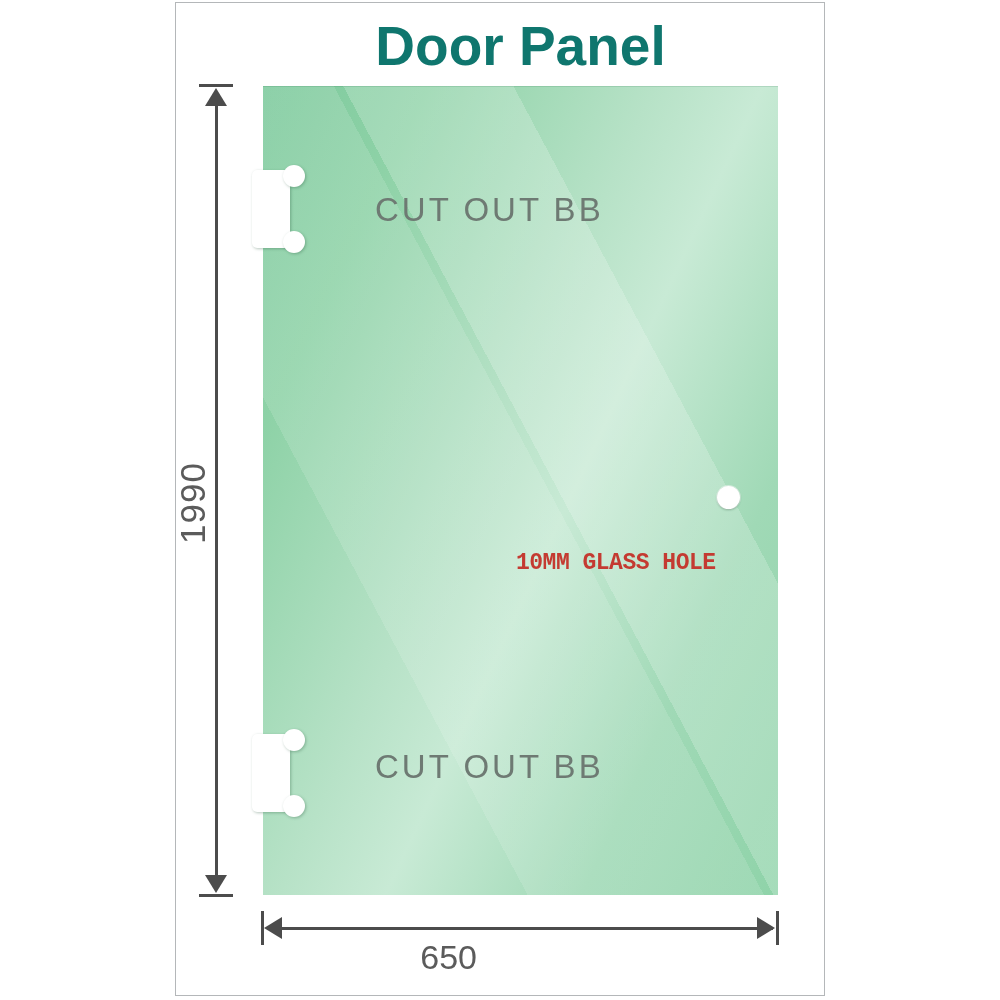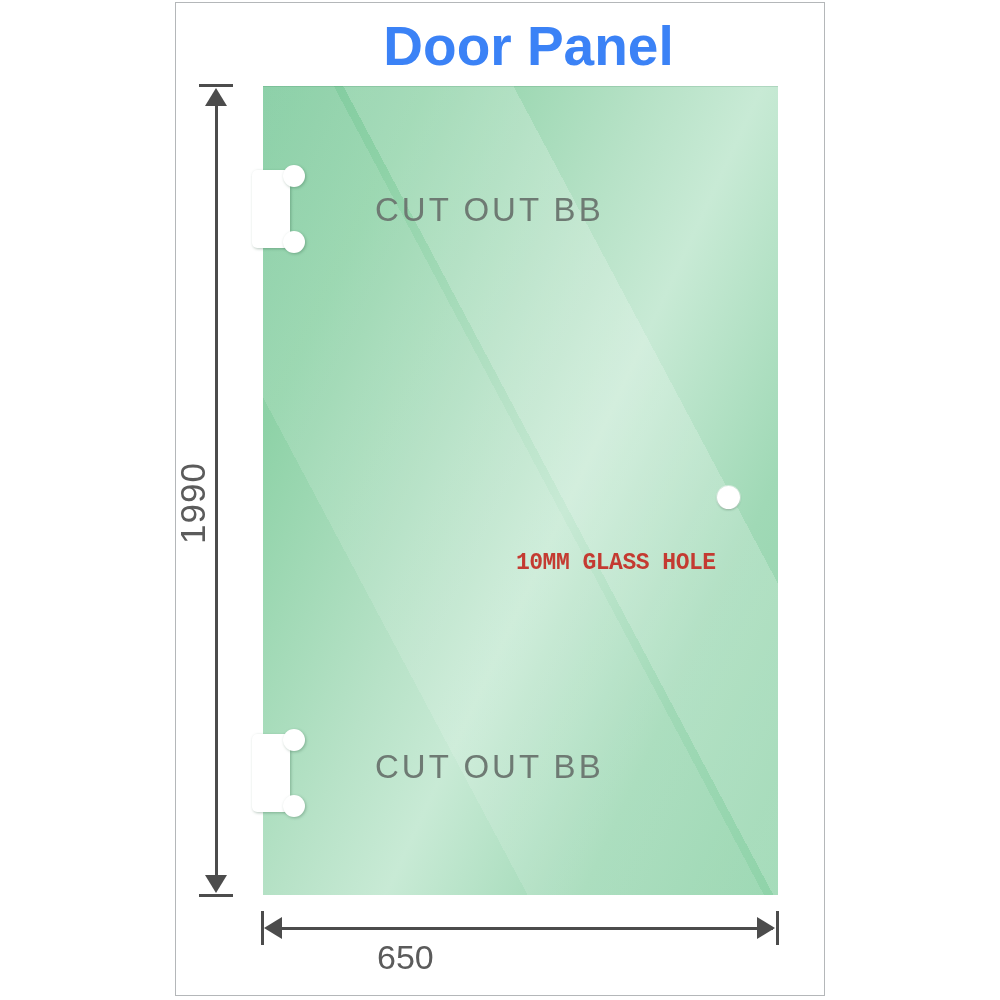--- a/index.html
+++ b/index.html
@@ -18,26 +18,26 @@
   .frame {
     position: absolute;
     left: 175px; top: 2px;
     width: 650px; height: 994px;
     border: 1px solid #b4b7b9;
     background: #ffffff;
     box-sizing: border-box;
   }
   .title {
     position: absolute;
-    left: 271px; top: 14px;
+    left: 263px; top: 14px;
     width: 515px;
     text-align: center;
     font-size: 55px;
     font-weight: bold;
-    color: #3b82f6;
+    color: #0f766e;
     letter-spacing: 0px;
   }
   .glass-panel {
     position: absolute;
     left: 263px; top: 86px;
     width: 515px; height: 809px;
     background-image:
       linear-gradient(62deg,  rgba(255,255,255,0)   54%, rgba(255,255,255,0.20) 54%, rgba(255,255,255,0.20) 72%, rgba(255,255,255,0) 72%),
       linear-gradient(62deg,  rgba(255,255,255,0)   28%, rgba(255,255,255,0.13) 28%, rgba(255,255,255,0.13) 53%, rgba(255,255,255,0) 53%),
       linear-gradient(115deg, #7cc99c 0%, #8ed2a7 18%, #b7e2c7 44%, #c8ead5 56%, #a0d9b6 78%, #8fd3a9 100%);
@@ -122,21 +122,21 @@
   .hdim-arrow-right {
     left: 757px; top: 917px;
     border-top: 11px solid transparent;
     border-bottom: 11px solid transparent;
     border-left: 18px solid #4c4c4c;
   }
   .hdim-label {
     position: absolute;
     left: 377px; top: 938px;
     width: 100px;
-    text-align: left;
+    text-align: right;
     font-size: 34px;
     color: #5b5b5b;
   }
 </style>
 </head>
 <body>
 
 <div class="canvas">
 
   <div class="frame"></div>

